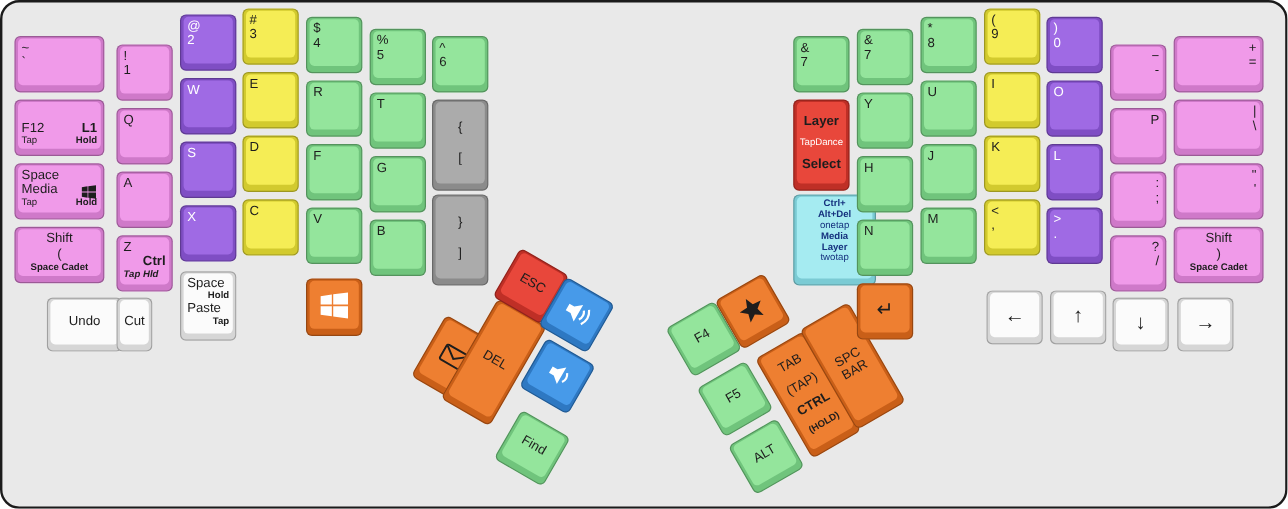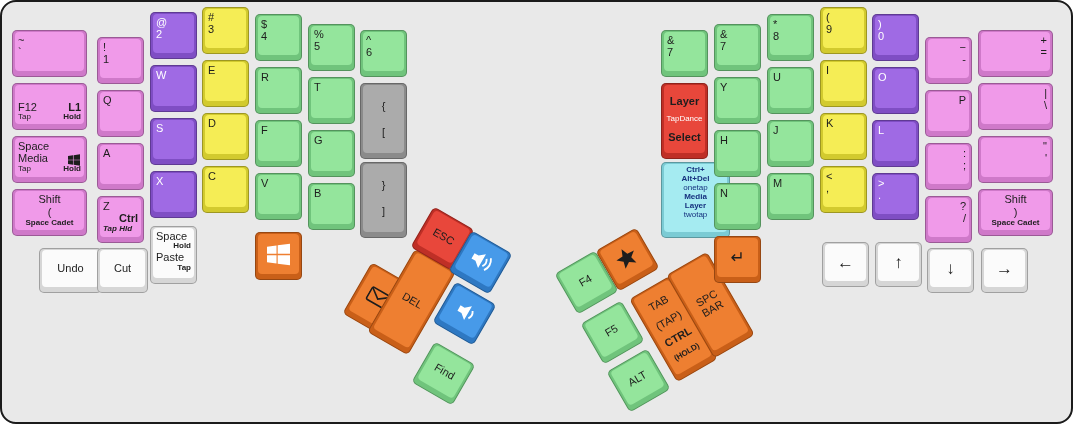--- a/index.html
+++ b/index.html
@@ -99,21 +99,21 @@
           <span class="r b">Ctrl</span>
         </div>
         <div class="ln sb">Tap Hld</div>
       </div>
     </div>
     <div class="key vc" style="left: 37px; top: 246px; width: 63px; height: 45px; background: rgb(214, 214, 214);">
       <div class="cap" style="background: rgb(251, 251, 251); color: rgb(29, 29, 29);">
         <div class="ln mc">Undo</div>
       </div>
     </div>
-    <div class="key vc" style="left: 95px; top: 246px; width: 51px; height: 45px; background: rgb(214, 214, 214);">
+    <div class="key vc" style="left: 95px; top: 246px; width: 30px; height: 45px; background: rgb(214, 214, 214);">
       <div class="cap" style="background: rgb(251, 251, 251); color: rgb(29, 29, 29);">
         <div class="ln mc">Cut</div>
       </div>
     </div>
     <div class="key" style="left: 148px; top: 10px; width: 47px; height: 47px; background: rgb(127, 78, 196);">
       <div class="cap" style="background: rgb(159, 106, 228); color: rgb(255, 255, 255);">
         <div class="ln m">@</div>
         <div class="ln m">2</div>
       </div>
     </div>

